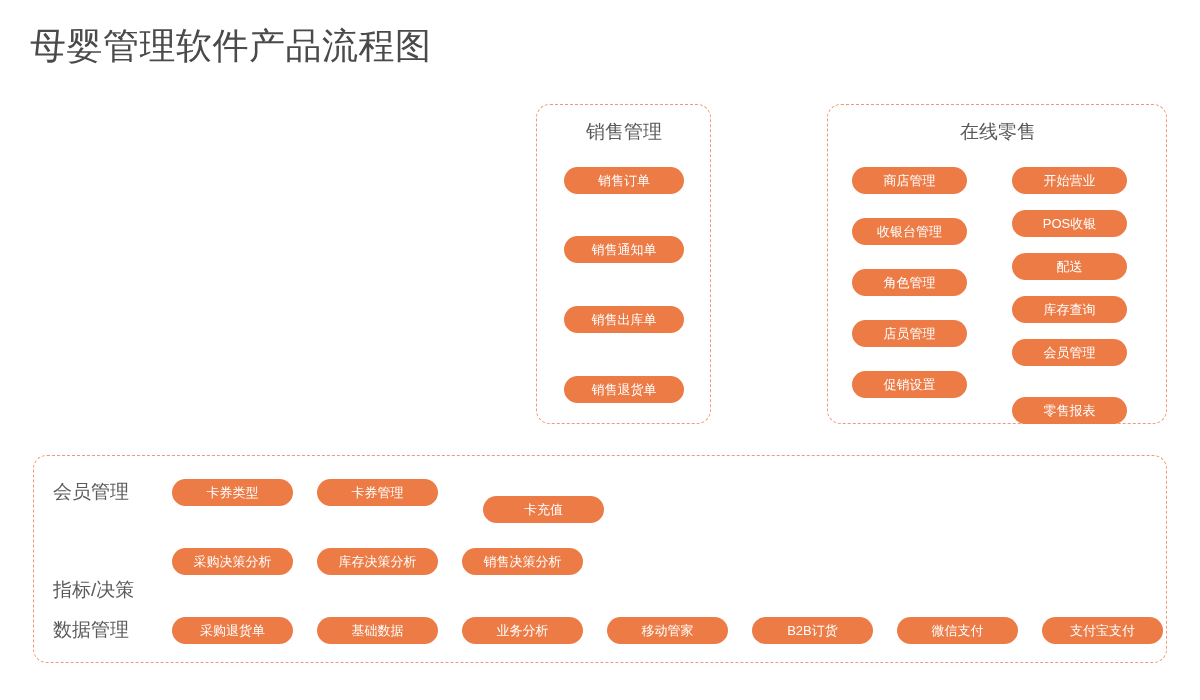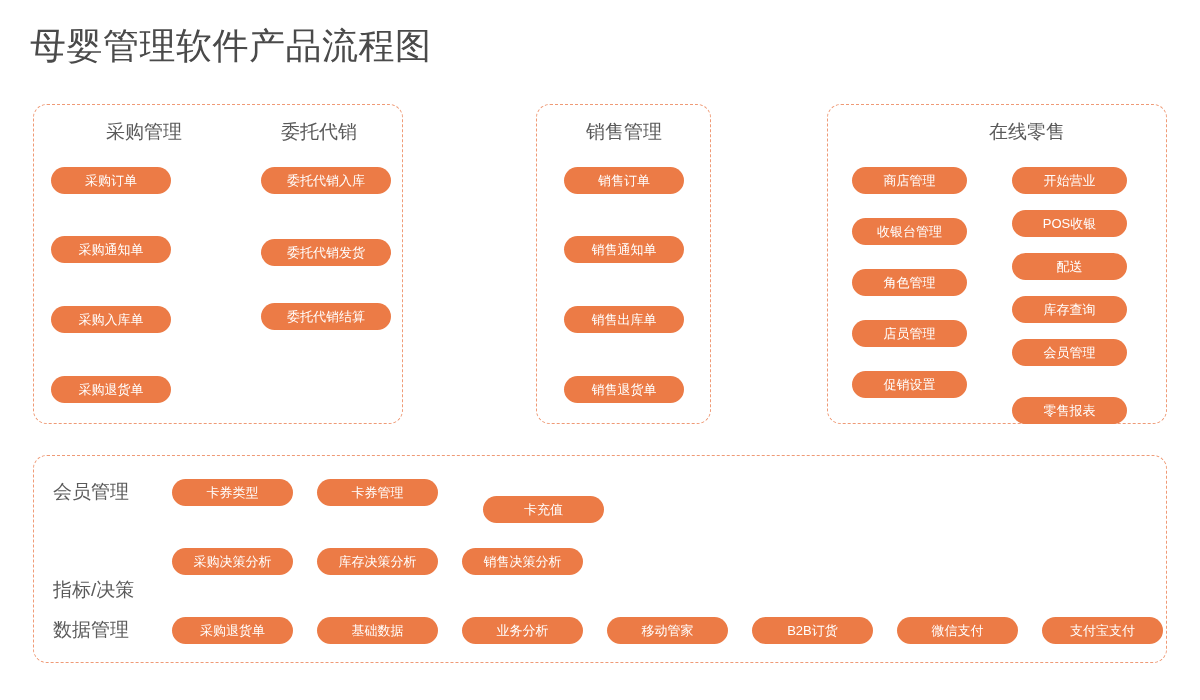--- a/index.html
+++ b/index.html
@@ -69,45 +69,32 @@
     white-space: nowrap;
   }
 </style>
 </head>
 <body>
 
 <div class="page">
 
   <div class="page-title">母婴管理软件产品流程图</div>
 
-  <div class="panel" style="left:33px; top:104px; width:370px; height:320px;">
-    <div class="panel-heading" style="left:110px; top:14px;">采购管理</div>
-    <div class="panel-heading" style="left:285px; top:14px;">委托代销</div>
-
-    <div class="pill" style="left:17px; top:62px; width:120px;">采购订单</div>
-    <div class="pill" style="left:17px; top:131px; width:120px;">采购通知单</div>
-    <div class="pill" style="left:17px; top:201px; width:120px;">采购入库单</div>
-    <div class="pill" style="left:17px; top:271px; width:120px;">采购退货单</div>
-
-    <div class="pill" style="left:227px; top:62px; width:130px;">委托代销入库</div>
-    <div class="pill" style="left:227px; top:134px; width:130px;">委托代销发货</div>
-    <div class="pill" style="left:227px; top:198px; width:130px;">委托代销结算</div>
-  </div>
 
   <div class="panel" style="left:536px; top:104px; width:175px; height:320px;">
     <div class="panel-heading" style="left:87px; top:14px;">销售管理</div>
 
     <div class="pill" style="left:27px; top:62px; width:120px;">销售订单</div>
     <div class="pill" style="left:27px; top:131px; width:120px;">销售通知单</div>
     <div class="pill" style="left:27px; top:201px; width:120px;">销售出库单</div>
     <div class="pill" style="left:27px; top:271px; width:120px;">销售退货单</div>
   </div>
 
   <div class="panel" style="left:827px; top:104px; width:340px; height:320px;">
-    <div class="panel-heading" style="left:170px; top:14px;margin-left:29px;">在线零售</div>
+    <div class="panel-heading" style="left:170px; top:14px;">在线零售</div>
 
     <div class="pill" style="left:24px; top:62px; width:115px;">商店管理</div>
     <div class="pill" style="left:24px; top:113px; width:115px;">收银台管理</div>
     <div class="pill" style="left:24px; top:164px; width:115px;">角色管理</div>
     <div class="pill" style="left:24px; top:215px; width:115px;">店员管理</div>
     <div class="pill" style="left:24px; top:266px; width:115px;">促销设置</div>
 
     <div class="pill" style="left:184px; top:62px; width:115px;">开始营业</div>
     <div class="pill" style="left:184px; top:105px; width:115px;">POS收银</div>
     <div class="pill" style="left:184px; top:148px; width:115px;">配送</div>

